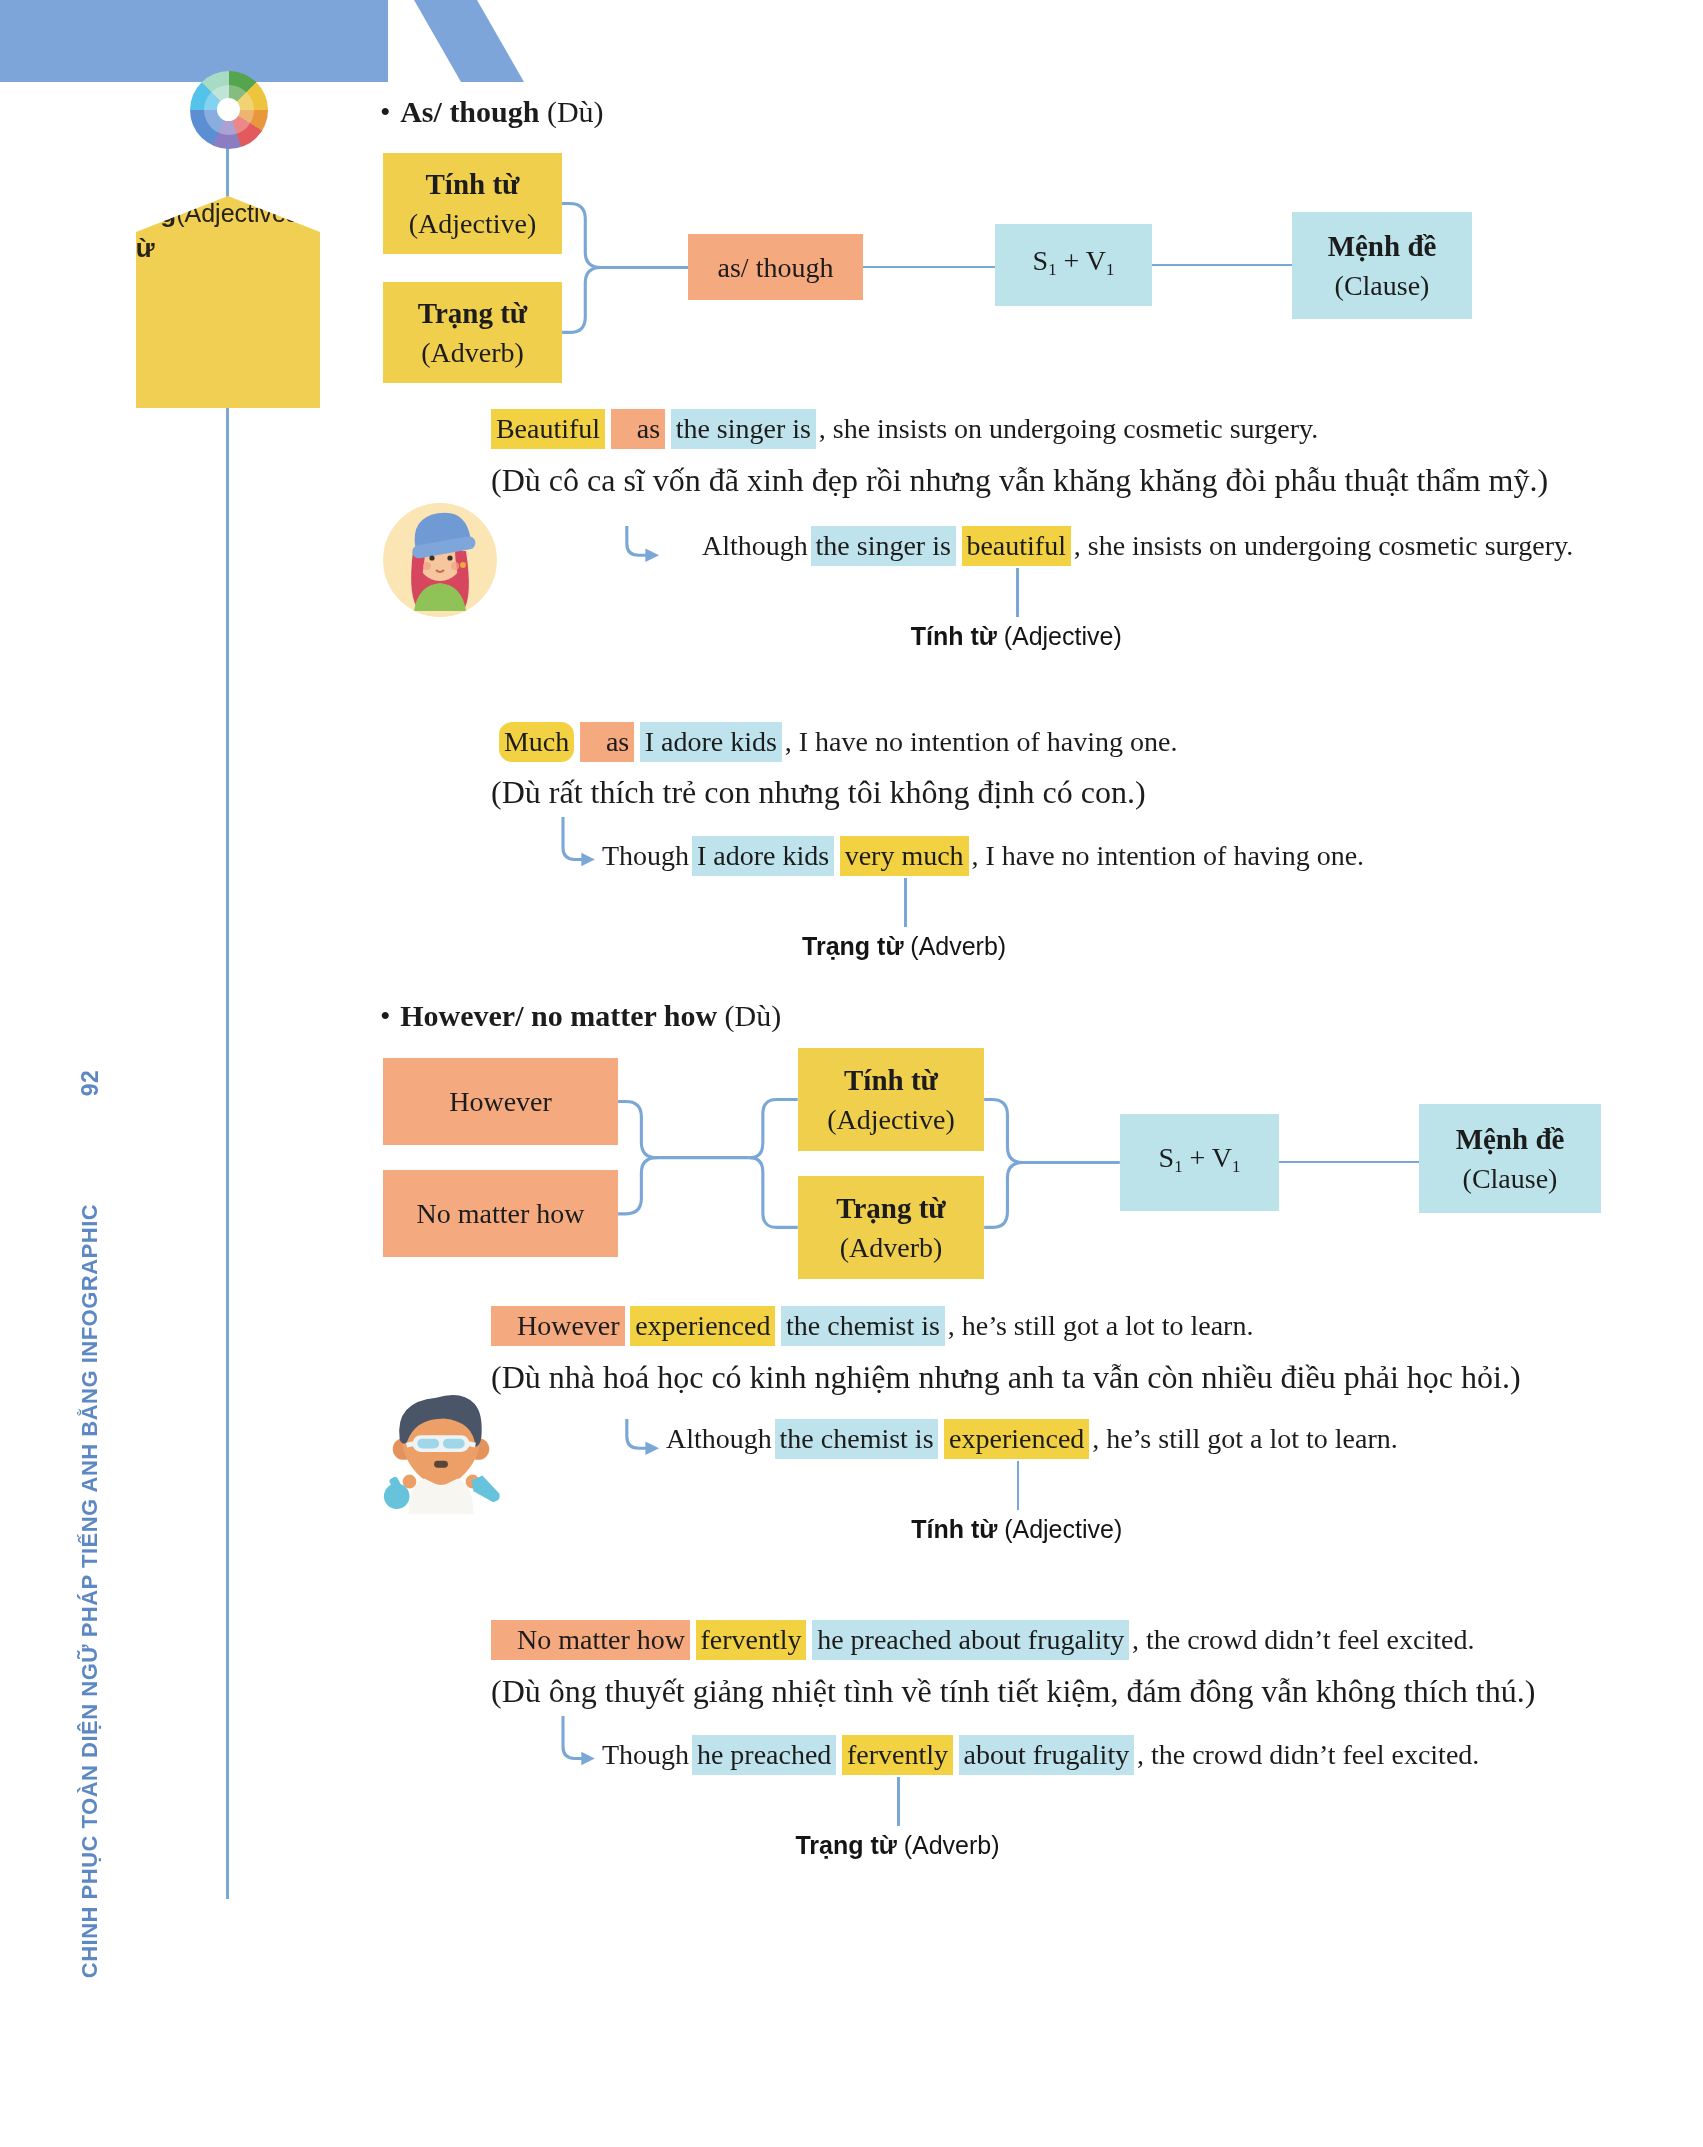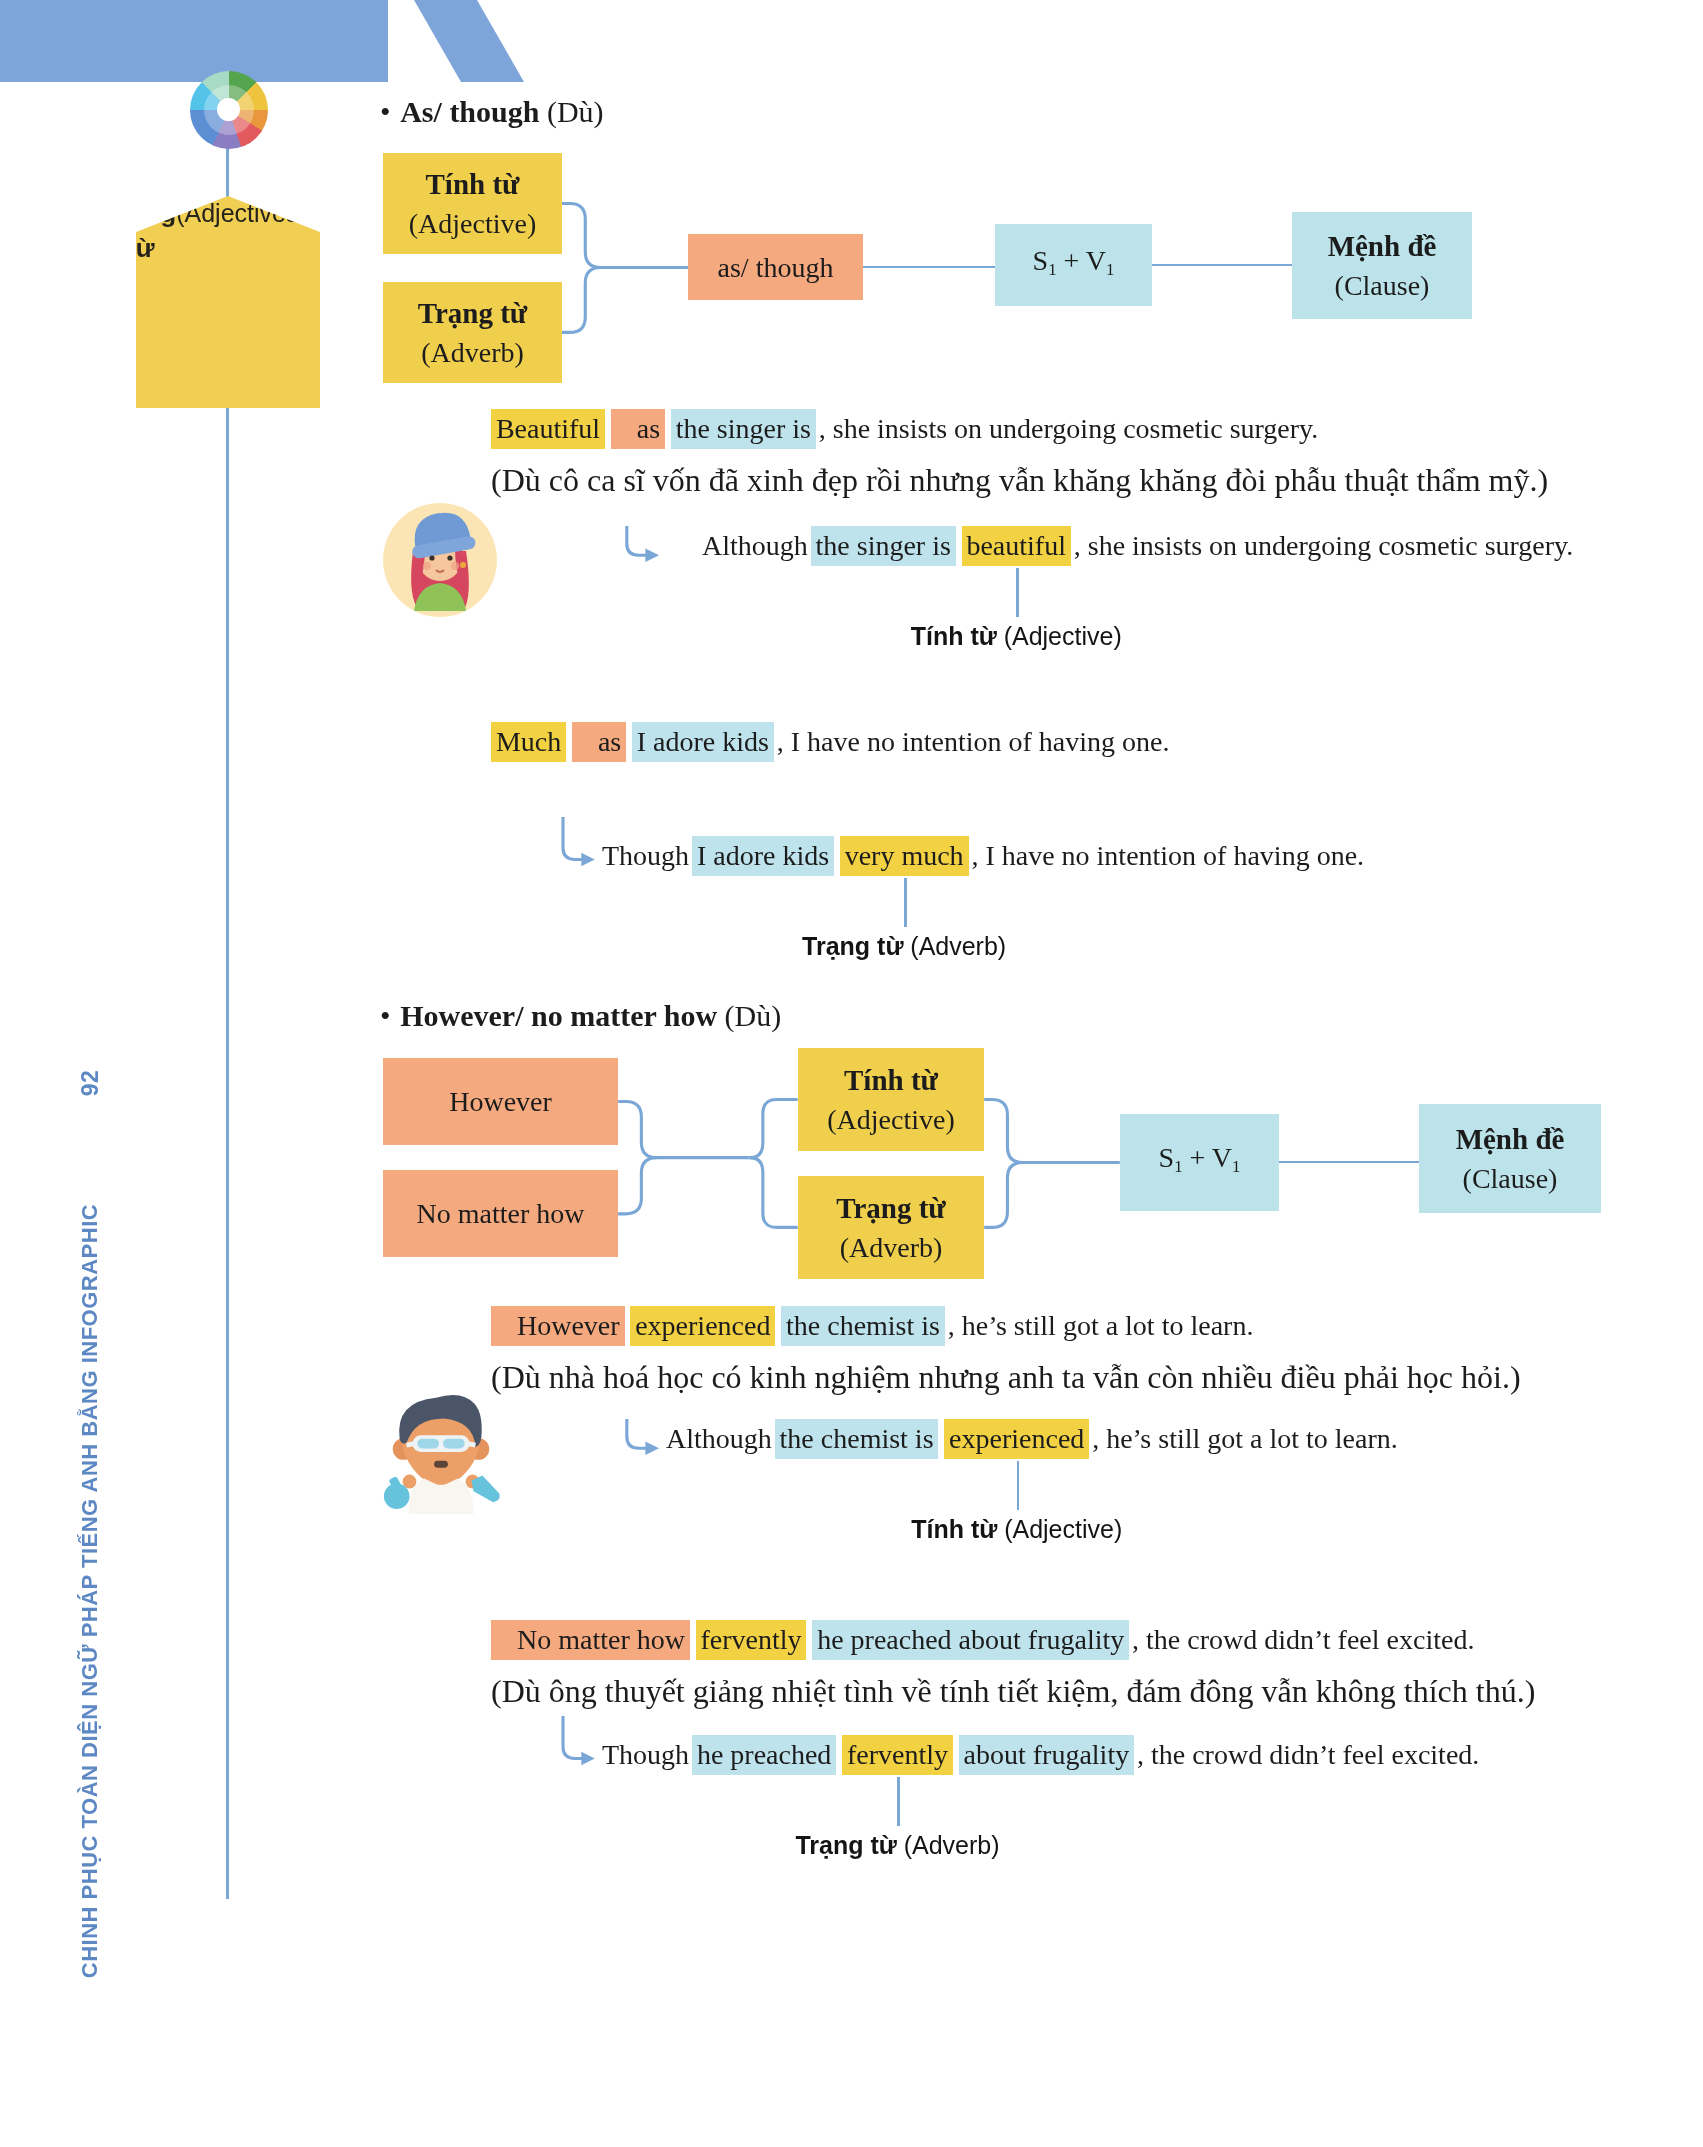--- a/index.html
+++ b/index.html
@@ -144,22 +144,23 @@
 
   <svg class="arr" style="left:619px;top:524px;" width="43" height="43" viewBox="0 0 44 44">
     <path d="M8 2 V20 Q8 32 20 32 H28" stroke="#7ba7d7" stroke-width="3.2" fill="none"></path>
     <polygon points="27,25 41,32 27,39" fill="#7ba7d7"></polygon>
   </svg>
   <div class="rw" style="left:666px;top:530px;margin-left:36px;">
     <span>Although</span><span class="hl hl-b">the singer is</span><span class="hl hl-y pw"><span>beautiful</span><span class="pline"></span><span class="plabel"><span class="lv">Tính từ</span><span class="le">(Adjective)</span></span></span><span>, she insists on undergoing cosmetic surgery.</span>
   </div>
 
   <div class="sent" style="left:491px;top:726px;">
-    <span class="hl hl-y" style="margin-left:0;">Much</span><span class="hl hl-o">as</span><span class="hl hl-b">I adore kids</span><span>, I have no intention of having one.</span>
-  </div>
+    <span class="hl hl-y" style="margin-left:8px;border-radius:13px;">Much</span><span class="hl hl-o">as</span><span class="hl hl-b">I adore kids</span><span>, I have no intention of having one.</span>
+  </div>
+  <div class="trans" style="left:491px;top:774px;">(Dù rất thích trẻ con nhưng tôi không định có con.)</div>
   <svg class="arr" style="left:555px;top:817px;" width="43" height="54" viewBox="0 0 44 56">
     <path d="M8 0 V32 Q8 44 20 44 H28" stroke="#7ba7d7" stroke-width="3.2" fill="none"></path>
     <polygon points="27,37 41,44 27,51" fill="#7ba7d7"></polygon>
   </svg>
   <div class="rw" style="left:602px;top:840px;">
     <span>Though</span><span class="hl hl-b">I adore kids</span><span class="hl hl-y pw"><span>very much</span><span class="pline"></span><span class="plabel"><span class="lv">Trạng từ</span><span class="le">(Adverb)</span></span></span><span>, I have no intention of having one.</span>
   </div>
 
   <div class="heading" style="left:380px;top:999px;">
     <span class="bullet">•</span><span class="hb">However/ no matter how</span>&nbsp;<span>(Dù)</span>

